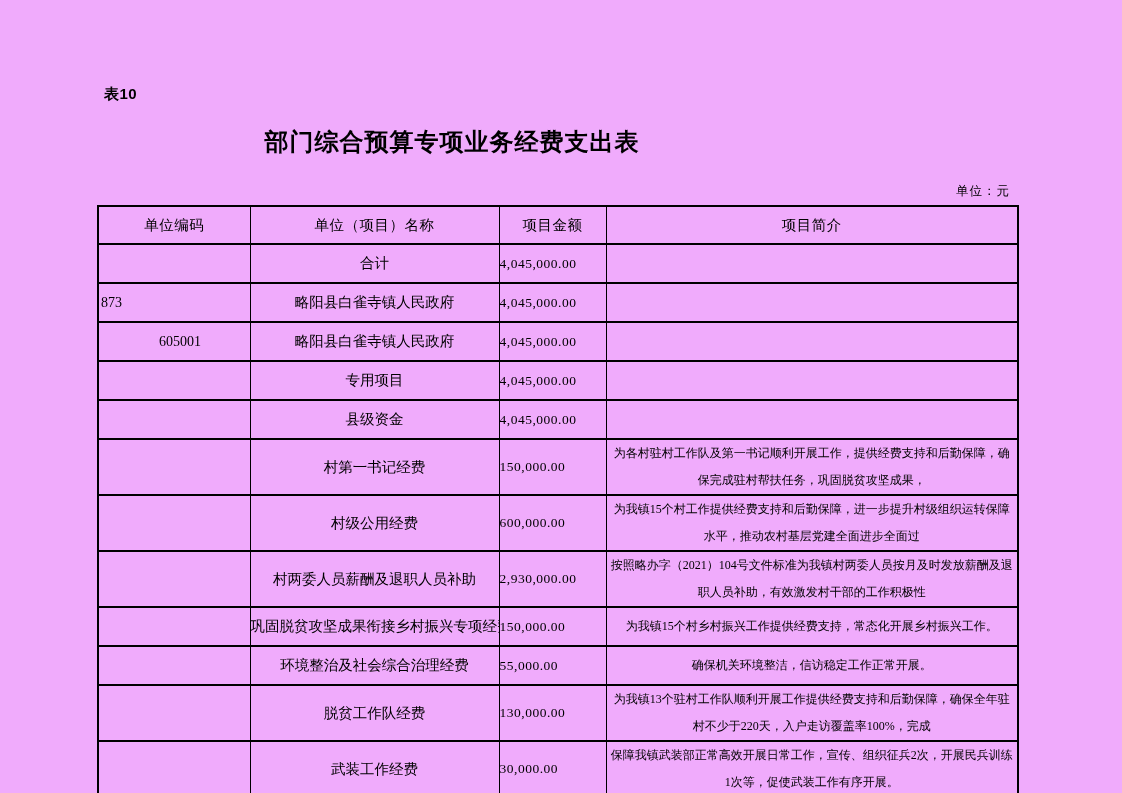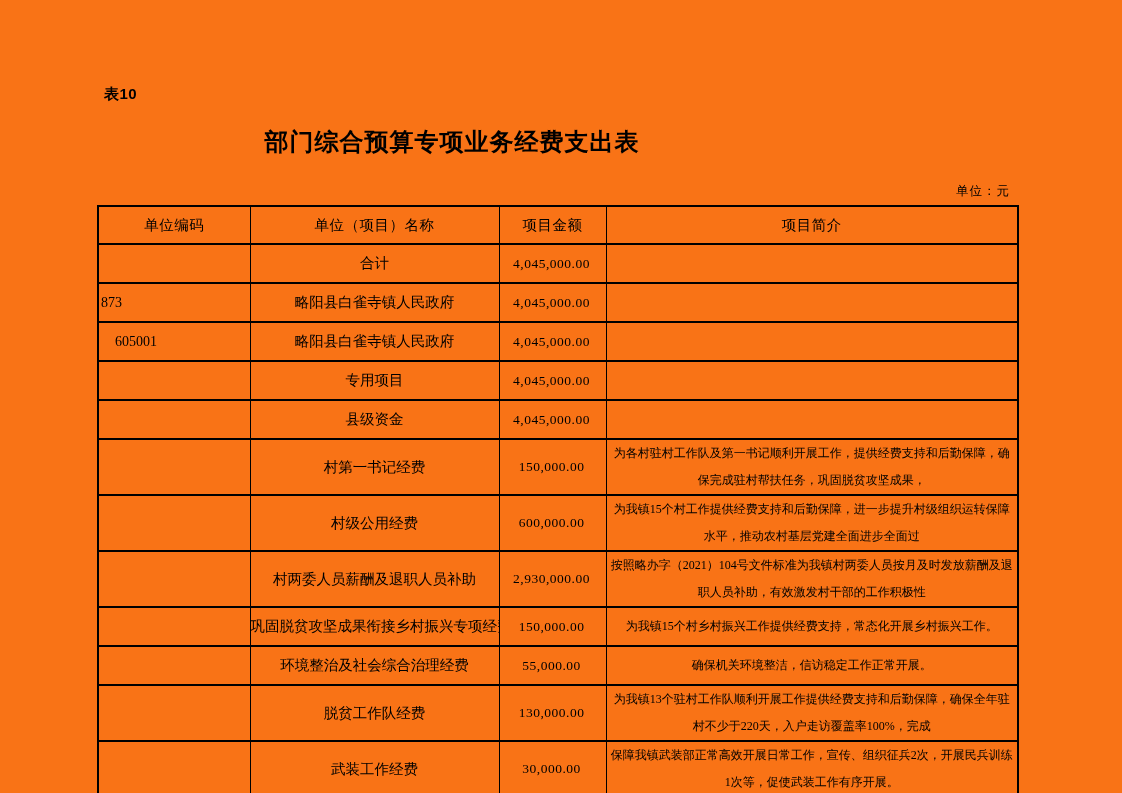--- a/index.html
+++ b/index.html
@@ -4,21 +4,21 @@
 <style>
   * { margin: 0; padding: 0; box-sizing: border-box; }
   html, body { background: #ffffff; }
   body {
     width: 1122px; height: 793px;
     font-family: "Liberation Serif", "DejaVu Serif", serif;
     color: #000;
     position: relative;
     overflow: hidden;
   }
-  .page { position: absolute; inset: 0; background: #f97316; }
+  .page { position: absolute; inset: 0; background: #f0abfc; }
 
   .table-label {
     position: absolute; left: 104px; top: 85px;
     font-family: "Liberation Sans", "DejaVu Sans", sans-serif;
     font-size: 15px; font-weight: 600; letter-spacing: 0.5px;
   }
   .doc-title {
     position: absolute; left: 0; top: 126px; width: 904px;
     text-align: center;
     font-size: 24px; font-weight: bold; letter-spacing: 1px;
@@ -50,21 +50,21 @@
   }
   .cell-code {
     font-size: 14px; text-align: left; white-space: nowrap;
   }
   .cell-name { text-align: center; margin-top: 12px; }
   .cell-name .name-text {
     display: block; text-align: center; white-space: nowrap;
     font-size: 14.5px; letter-spacing: 0;
   }
   .cell-amount {
-    font-size: 13.5px; text-align: center; padding-right: 2px;
+    font-size: 13.5px; text-align: left; padding-right: 2px;
     letter-spacing: 0.5px; white-space: nowrap;
   }
   .cell-desc {
     font-size: 12px; text-align: center; line-height: 27px;
     padding: 0 2px;
   }
 </style>
 </head>
 <body>
 
@@ -103,21 +103,21 @@
       </tr>
         <tr class="">
         <td class="cell-code" style="padding-left: 2px;">873</td>
         <td class="cell-name">
           <span class="name-text">略阳县白雀寺镇人民政府</span>
         </td>
         <td class="cell-amount">4,045,000.00</td>
         <td class="cell-desc"></td>
       </tr>
         <tr class="">
-        <td class="cell-code" style="padding-left: 16px;">605001</td>
+        <td class="cell-code" style="padding-left: 60px;">605001</td>
         <td class="cell-name">
           <span class="name-text">略阳县白雀寺镇人民政府</span>
         </td>
         <td class="cell-amount">4,045,000.00</td>
         <td class="cell-desc"></td>
       </tr>
         <tr class="">
         <td class="cell-code"></td>
         <td class="cell-name">
           <span class="name-text">专用项目</span>

